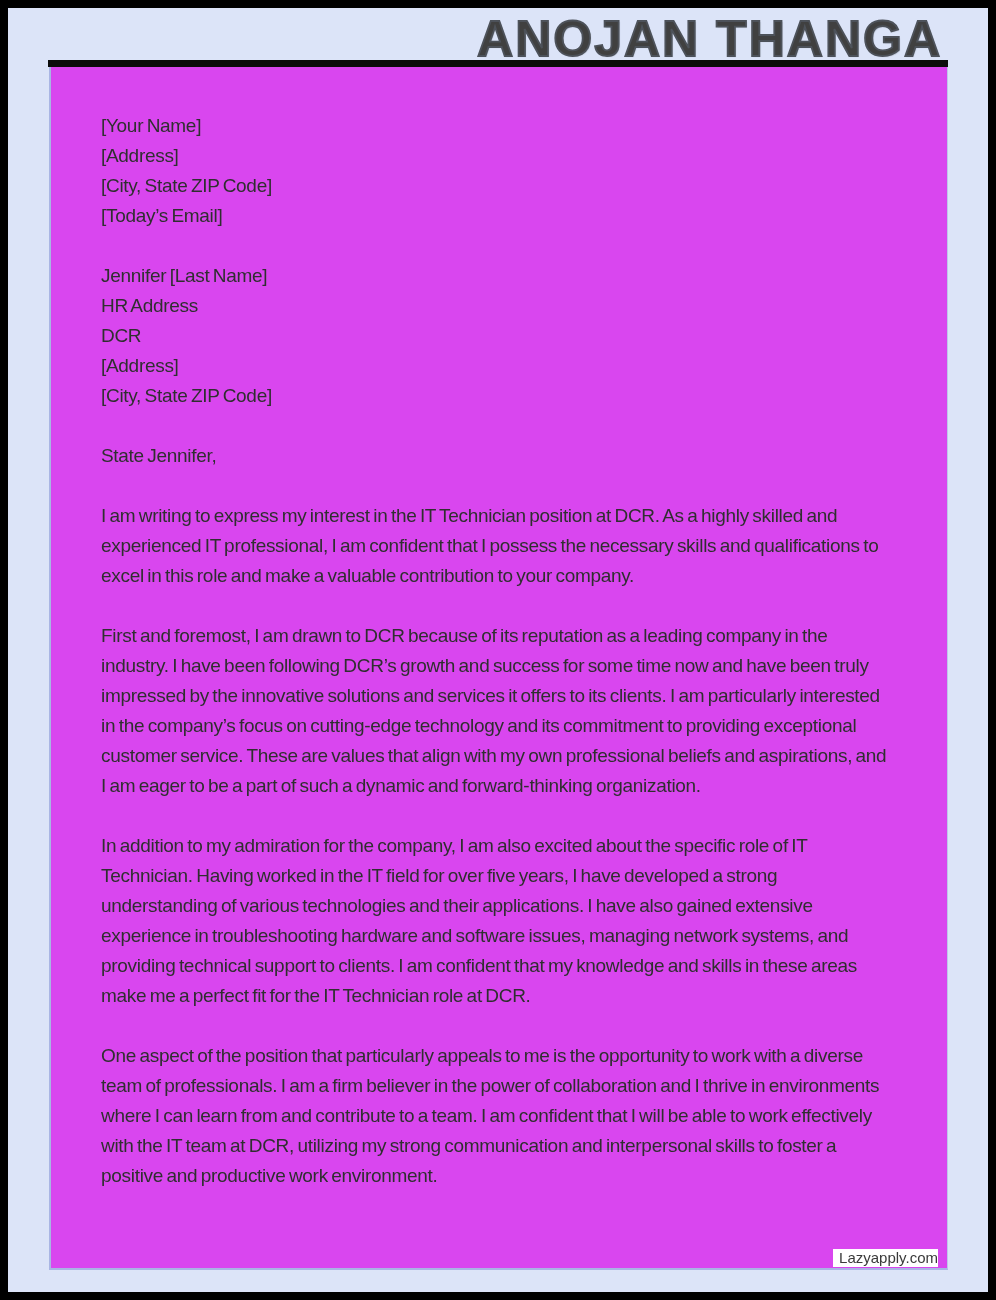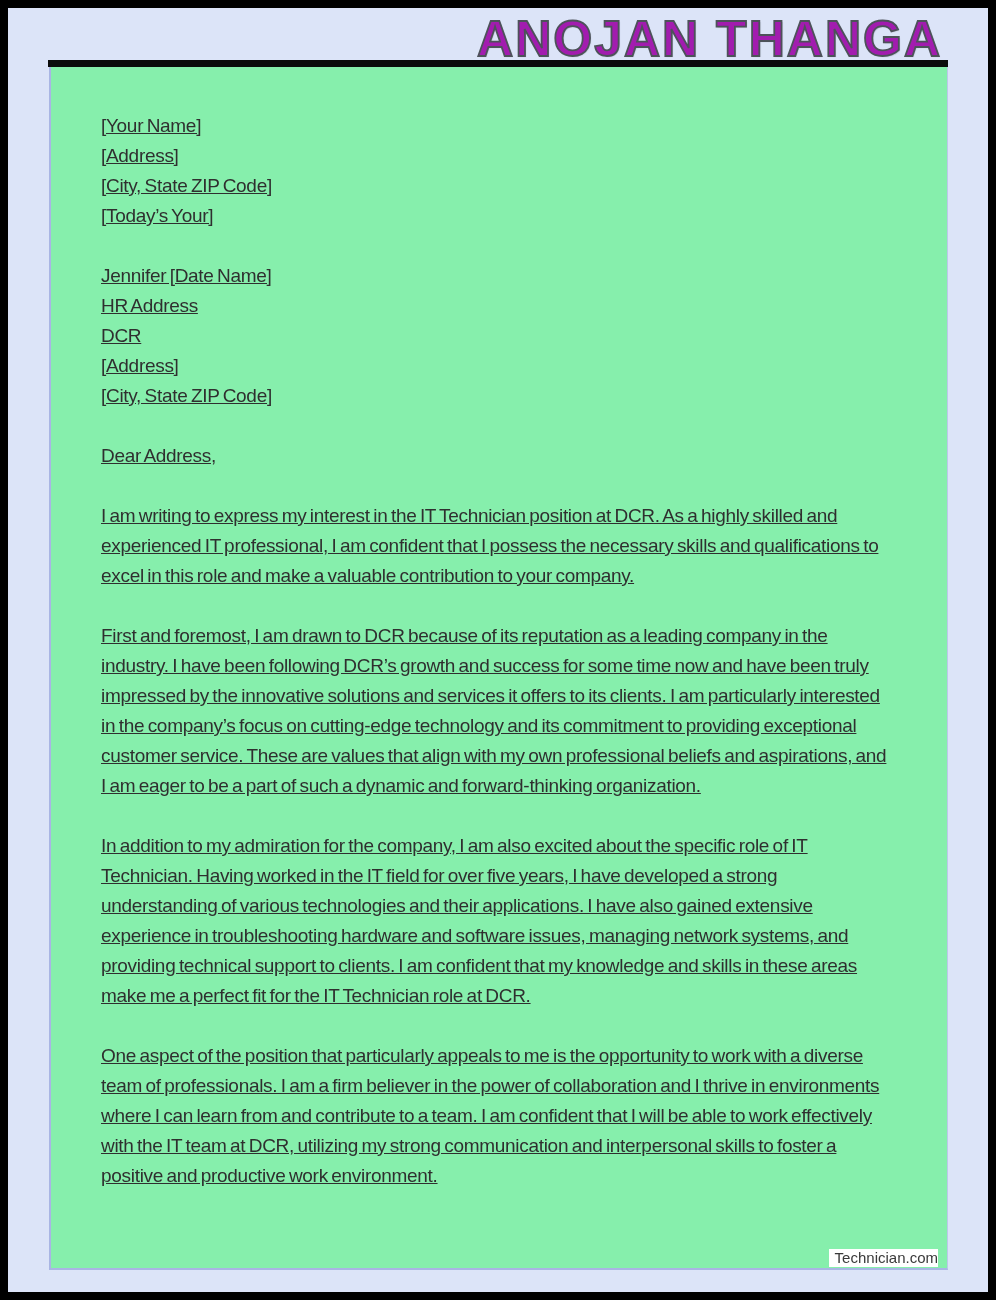--- a/index.html
+++ b/index.html
@@ -18,21 +18,21 @@
     overflow: hidden;
   }
   
   .author-title {
     position: absolute;
     top: 2px;
     right: 46px;
     font-size: 50px;
     font-weight: bold;
     letter-spacing: 2px;
-    color: #a21caf;
+    color: #404040;
     -webkit-text-stroke: 1.8px #4d525a;
     text-shadow: 1px 1px 1px rgba(80,85,95,0.35);
     white-space: nowrap;
   }
   
   .top-bar {
     position: absolute;
     left: 40px;
     top: 52px;
     width: 900px;
@@ -40,32 +40,31 @@
     background: #0c0c0c;
   }
   
   .page {
     position: absolute;
     left: 41px;
     top: 59px;
     width: 899px;
     height: 1203px;
     box-sizing: border-box;
-    background: #86efac;
+    background: #d946ef;
     border-left: 2px solid #a9b5e4;
     border-right: 1px solid #bcc7ea;
     border-bottom: 2px solid #a9b5e4;
     padding: 44px 49px 0 50px;
     overflow: hidden;
     color: #2f2f2f;
     font-size: 19px;
     line-height: 30px;
     letter-spacing: -0.3px;
     word-spacing: -1.5px;
-    text-decoration: underline;
   }
   .block { margin: 0 0 30px 0; }
   .block div { height: 30px; }
   .para { margin: 0 8px 30px 0; }
   .watermark {
     position: absolute;
     right: 9px;
     bottom: 1px;
     font-size: 15px;
     line-height: 18px;
@@ -84,36 +83,36 @@
   <div class="author-title">ANOJAN THANGA</div>
 
   <div class="top-bar"></div>
 
   <div class="page">
 
     <div class="block">
       <div>[Your Name]</div>
       <div>[Address]</div>
       <div>[City, State ZIP Code]</div>
-      <div>[Today’s Your]</div>
+      <div>[Today’s Email]</div>
     </div>
 
     <div class="block">
-      <div>Jennifer [Date Name]</div>
+      <div>Jennifer [Last Name]</div>
       <div>HR Address</div>
       <div>DCR</div>
       <div>[Address]</div>
       <div>[City, State ZIP Code]</div>
     </div>
 
     <div class="block">
-      <div>Dear Address,</div>
+      <div>State Jennifer,</div>
     </div>
 
     <p class="para">I am writing to express my interest in the IT Technician position at DCR. As a highly skilled and experienced IT professional, I am confident that I possess the necessary skills and qualifications to excel in this role and make a valuable contribution to your company.</p>
     <p class="para">First and foremost, I am drawn to DCR because of its reputation as a leading company in the industry. I have been following DCR’s growth and success for some time now and have been truly impressed by the innovative solutions and services it offers to its clients. I am particularly interested in the company’s focus on cutting-edge technology and its commitment to providing exceptional customer service. These are values that align with my own professional beliefs and aspirations, and I am eager to be a part of such a dynamic and forward-thinking organization.</p>
     <p class="para">In addition to my admiration for the company, I am also excited about the specific role of IT Technician. Having worked in the IT field for over five years, I have developed a strong understanding of various technologies and their applications. I have also gained extensive experience in troubleshooting hardware and software issues, managing network systems, and providing technical support to clients. I am confident that my knowledge and skills in these areas make me a perfect fit for the IT Technician role at DCR.</p>
     <p class="para">One aspect of the position that particularly appeals to me is the opportunity to work with a diverse team of professionals. I am a firm believer in the power of collaboration and I thrive in environments where I can learn from and contribute to a team. I am confident that I will be able to work effectively with the IT team at DCR, utilizing my strong communication and interpersonal skills to foster a positive and productive work environment.</p>
 
-    <div class="watermark">Technician.com</div>
+    <div class="watermark">Lazyapply.com</div>
   </div>
 
 </div>
 
 </body></html>

